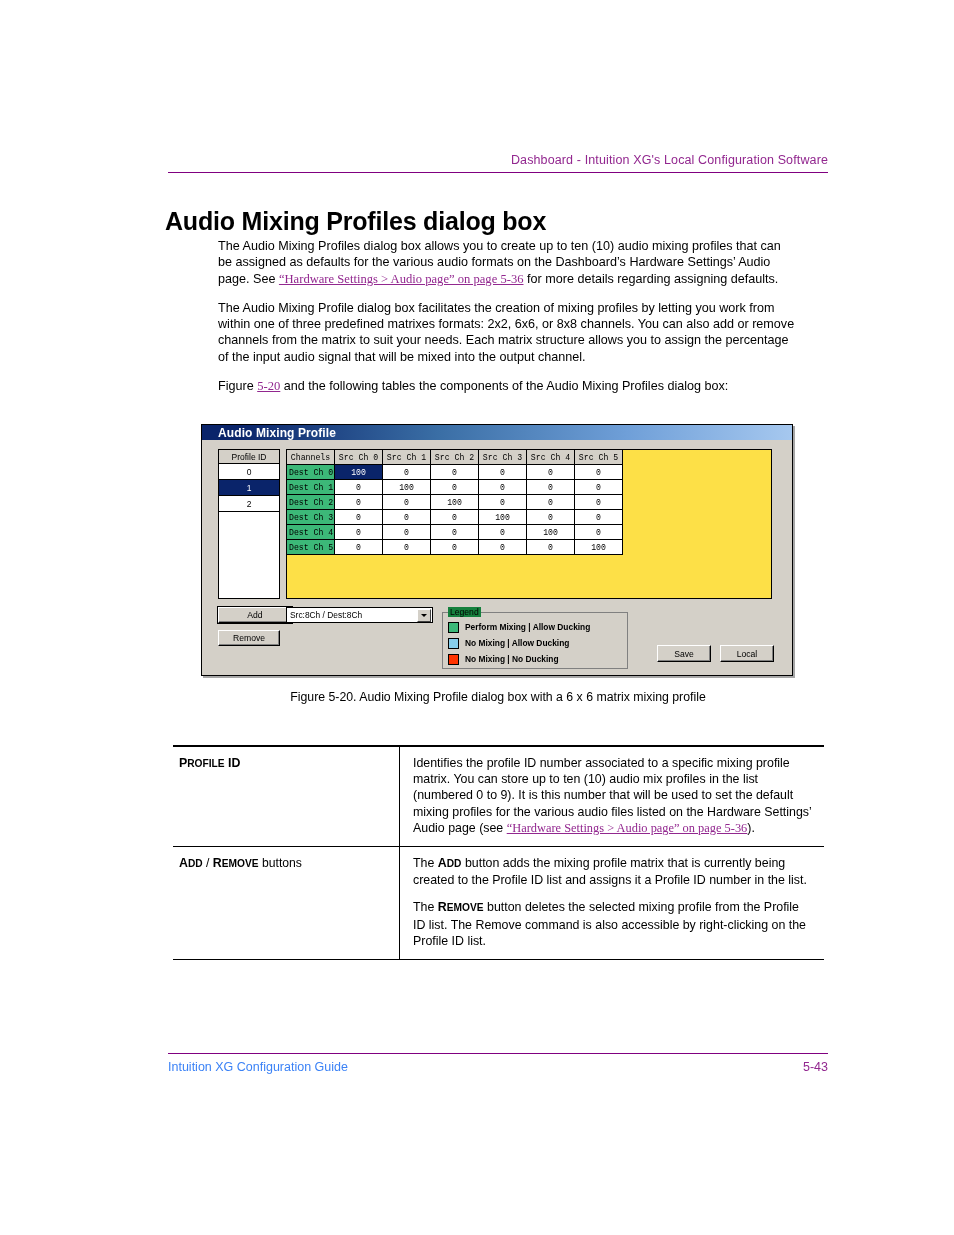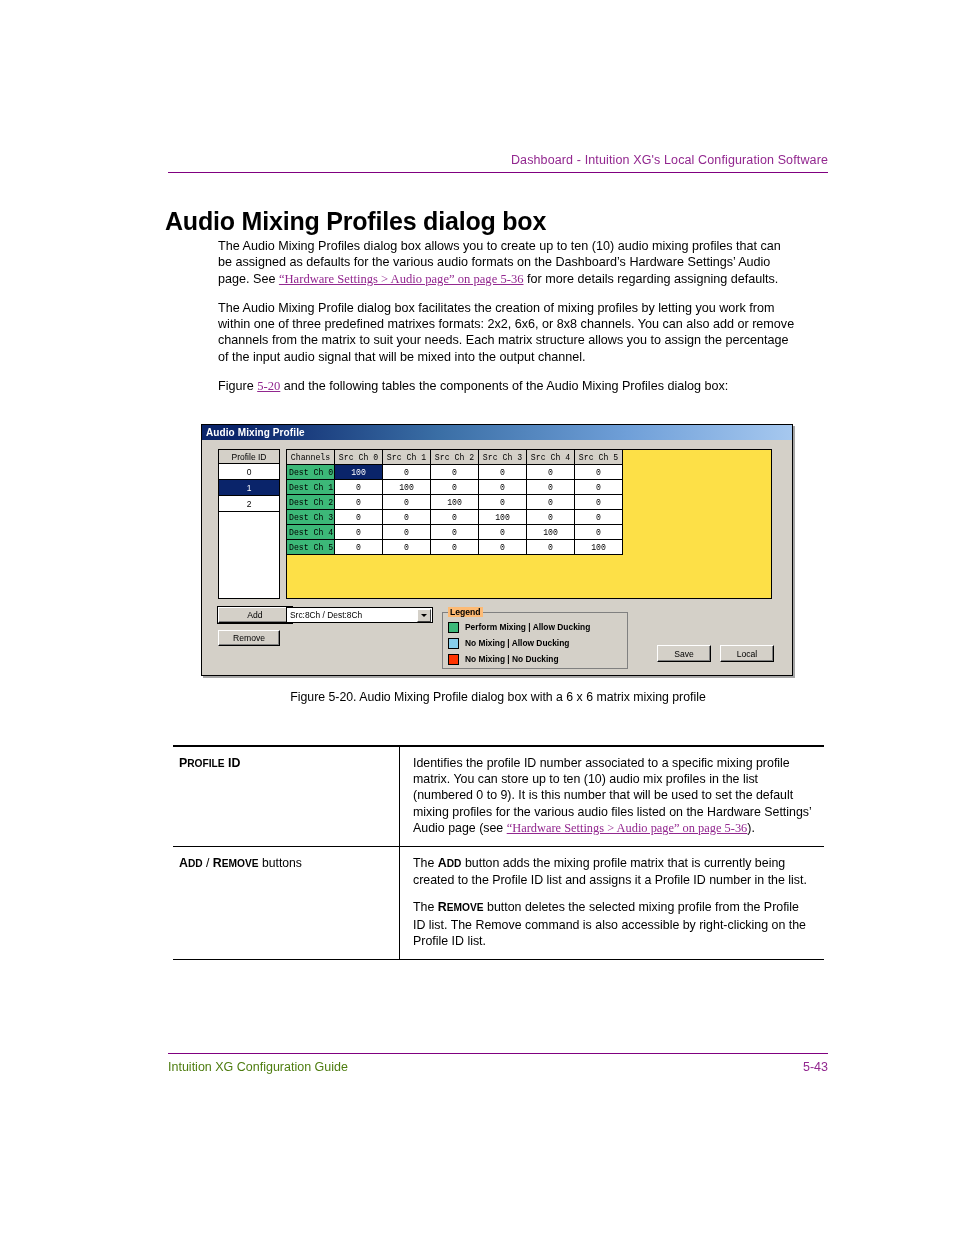--- a/index.html
+++ b/index.html
@@ -86,25 +86,25 @@
     background: #d4d0c8;
     border: 1px solid #000;
     box-sizing: border-box;
     position: relative;
     box-shadow: 2px 2px 0 rgba(0,0,0,0.35);
   }
   .titlebar {
     height: 15px;
     background: linear-gradient(to right, #0a246a 0%, #0a246a 6%, #3a6ea5 40%, #6f9fd8 72%, #a6c8ef 100%);
     color: #ffffff;
-    font-size: 10px;
+    font-size: 12px;
     font-weight: bold;
     display: flex;
     align-items: center;
-    padding-left: 4px;
+    padding-left: 16px;
     box-sizing: border-box;
     letter-spacing: 0.1px;
   }
   .dialog-body {
     position: relative;
     height: 235px;
   }
 
   
   .profile-list {
@@ -268,24 +268,23 @@
     top: 172px;
     width: 186px;
     height: 57px;
     border: 1px solid #808080;
     box-sizing: border-box;
   }
   .legend-title {
     position: absolute;
     left: 5px;
     top: -6px;
-    background: #fdba74;
+    background: #15803d;
     font-size: 8.6px;
     padding: 0 2px;
-    font-weight: bold;
   }
   .legend-items {
     position: absolute;
     left: 5px;
     top: 6px;
   }
   .legend-row {
     display: flex;
     align-items: center;
     height: 16px;
@@ -373,21 +372,21 @@
     top: 1053px;
     width: 660px;
     height: 1px;
     background: #800080;
   }
   .footer-left {
     position: absolute;
     left: 168px;
     top: 1060px;
     font-size: 12.5px;
-    color: #4d7c0f;
+    color: #3b82f6;
   }
   .footer-right {
     position: absolute;
     left: 168px;
     top: 1060px;
     width: 660px;
     text-align: right;
     font-size: 12.5px;
     color: #92278f;
   }

